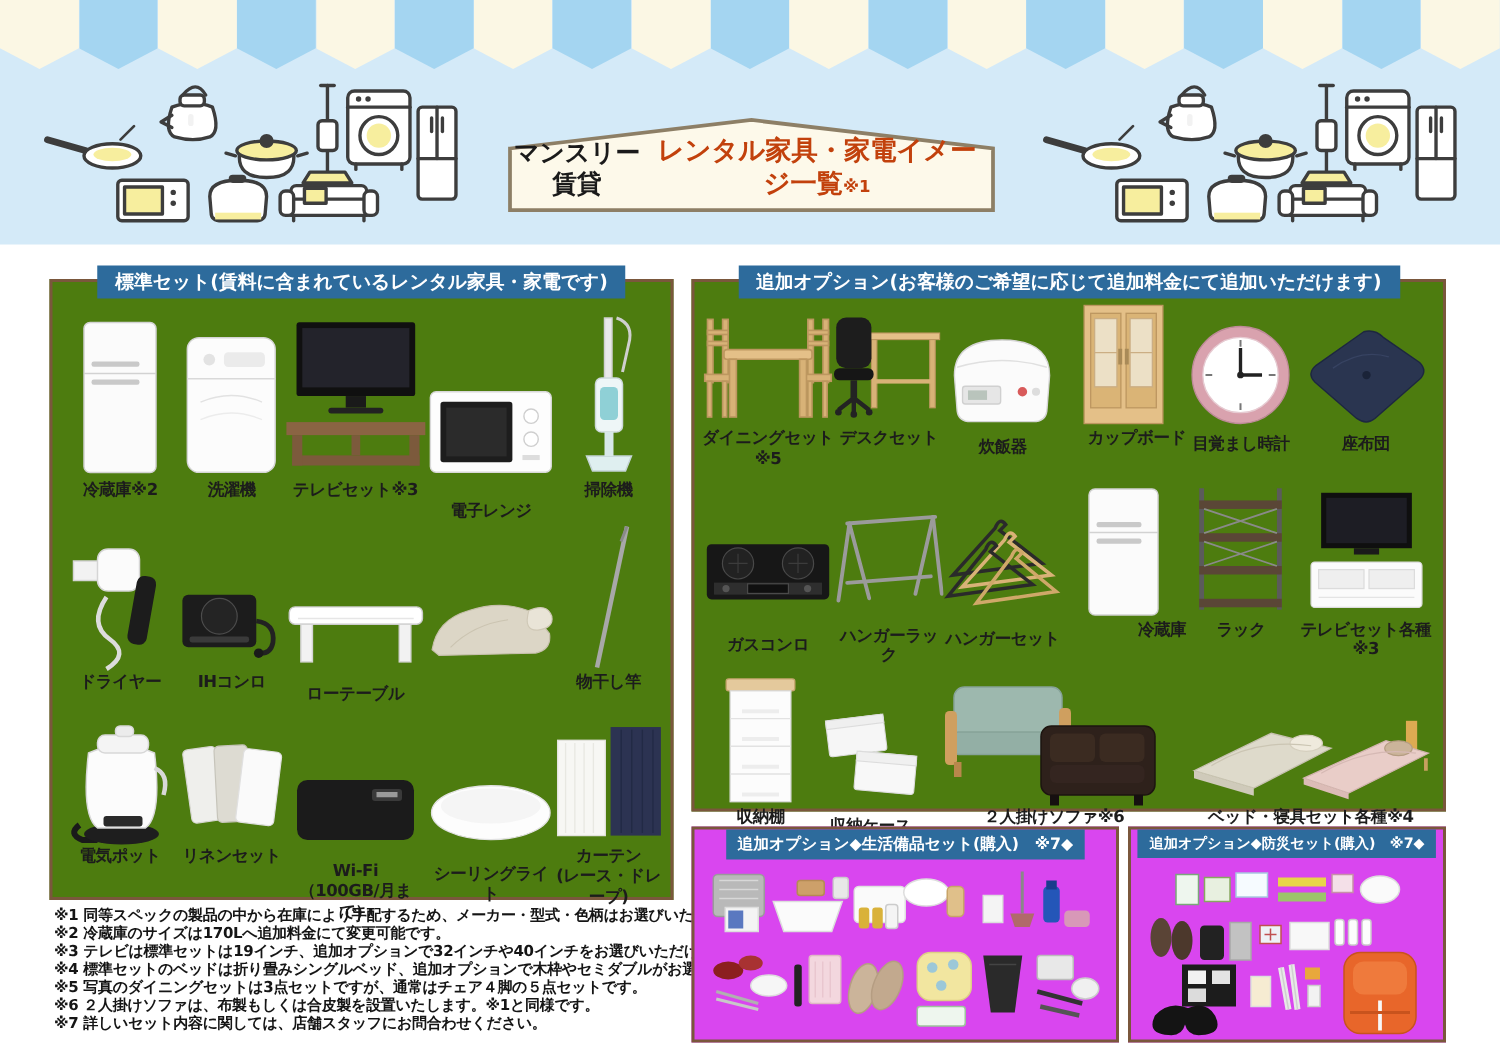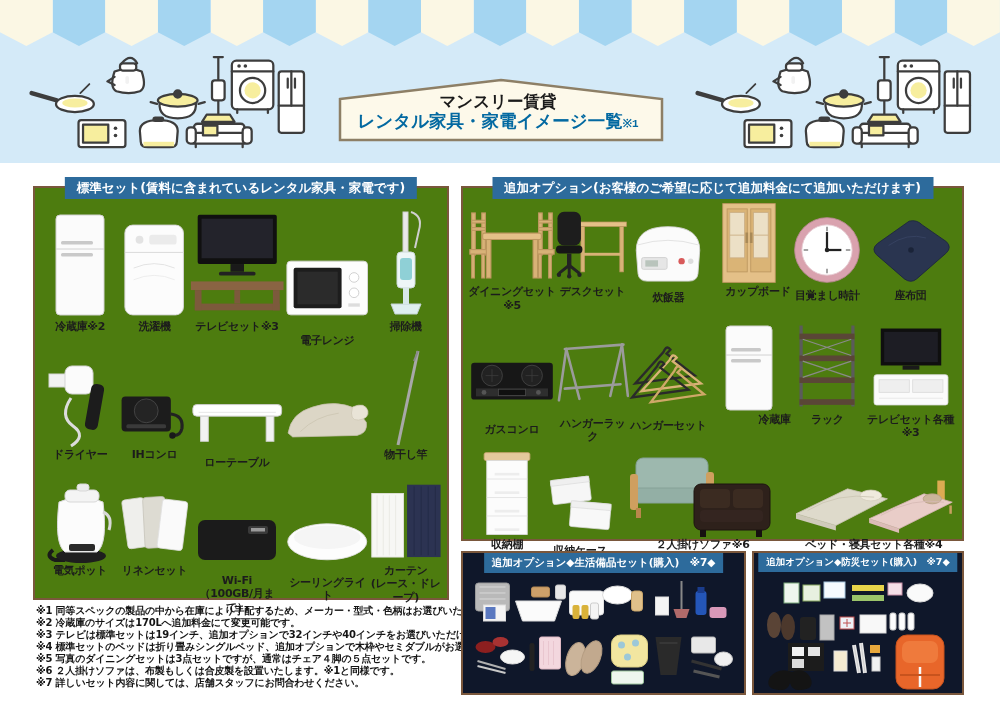--- a/index.html
+++ b/index.html
@@ -7,23 +7,23 @@
 
   
   .band{position:absolute;left:0;top:0;width:1000px;height:163px;background:#d4eaf8;}
   .stripes{position:absolute;left:0;top:0;width:1000px;height:46px;display:flex;}
   .stripe{flex:1;clip-path:polygon(0 0,100% 0,100% 70%,50% 100%,0 70%);}
   .stripe.b{background:#a4d5f1;}
   .stripe.c{background:#fbf7e4;}
 
   
   .plaque{position:absolute;left:338px;top:78px;width:326px;height:64px;}
-  .plaque-text{position:absolute;left:338px;top:84px;width:320px;height:58px;display:flex;flex-direction:column;align-items:center;justify-content:center;text-align:center;}
+  .plaque-text{position:absolute;left:338px;top:84px;width:320px;height:58px;display:flex;flex-direction:row;align-items:center;justify-content:center;text-align:center;}
   .t1{font-size:16.5px;font-weight:700;color:#1a1a1a;line-height:1.25;}
-  .t2{font-size:17.5px;font-weight:700;color:#0369a1;line-height:1.25;font-family:Liberation Mono, monospace;}
+  .t2{font-size:17.5px;font-weight:700;color:#c2410c;line-height:1.25;}
   .tnote{font-size:11px;font-weight:700;}
 
   .deco{position:absolute;top:48px;}
   .deco.left{left:26px;}
   .deco.right{left:692px;}
 
   
   .sec{position:absolute;border:2px solid #7a573c;background:#4d7c0f;box-sizing:border-box;}
   .sec-head{position:absolute;top:-11px;left:50%;transform:translateX(-50%);background:#2d6b9c;color:#fff;font-weight:700;font-size:12.5px;line-height:1.1;padding:4px 12px;white-space:nowrap;}
   .standard{left:33px;top:186px;width:416px;height:414px;}
@@ -44,21 +44,21 @@
   
   .standard .c1{width:20%;} .standard .c2{width:17%;} .standard .c3{width:24%;} .standard .c4{width:21%;} .standard .c5{width:18%;}
   .options .o1{width:18%;} .options .o2{width:15%;} .options .o3{width:16%;} .options .o4{width:17%;align-items:flex-end;} .options .o5{width:15%;} .options .o6{width:19%;}
   .options .q1{width:16%;} .options .q2{width:14%;} .options .q3{width:36%;} .options .q4{width:34%;}
 
   
   .footnotes{position:absolute;left:36px;top:605px;width:430px;}
   .fn{font-size:10px;font-weight:600;color:#151515;line-height:1.2;white-space:nowrap;letter-spacing:-0.2px;}
 
   
-  .pbox{position:absolute;border:2px solid #7a573c;background:#0f172a;box-sizing:border-box;}
+  .pbox{position:absolute;border:2px solid #7a573c;background:#d946ef;box-sizing:border-box;}
   .pbox-head{position:absolute;top:0;left:50%;transform:translateX(-50%);background:#2d6b9c;color:#fff;font-weight:700;padding:3px 8px;white-space:nowrap;}
   .life{left:461px;top:551px;width:285px;height:144px;}
   .life .pbox-head{font-size:10.5px;}
   .disaster{left:752px;top:551px;width:212px;height:144px;}
   .disaster .pbox-head{font-size:9.5px;}
   .collage{position:absolute;left:50%;bottom:2px;transform:translateX(-50%);}
 </style>
 </head>
 <body>
 

